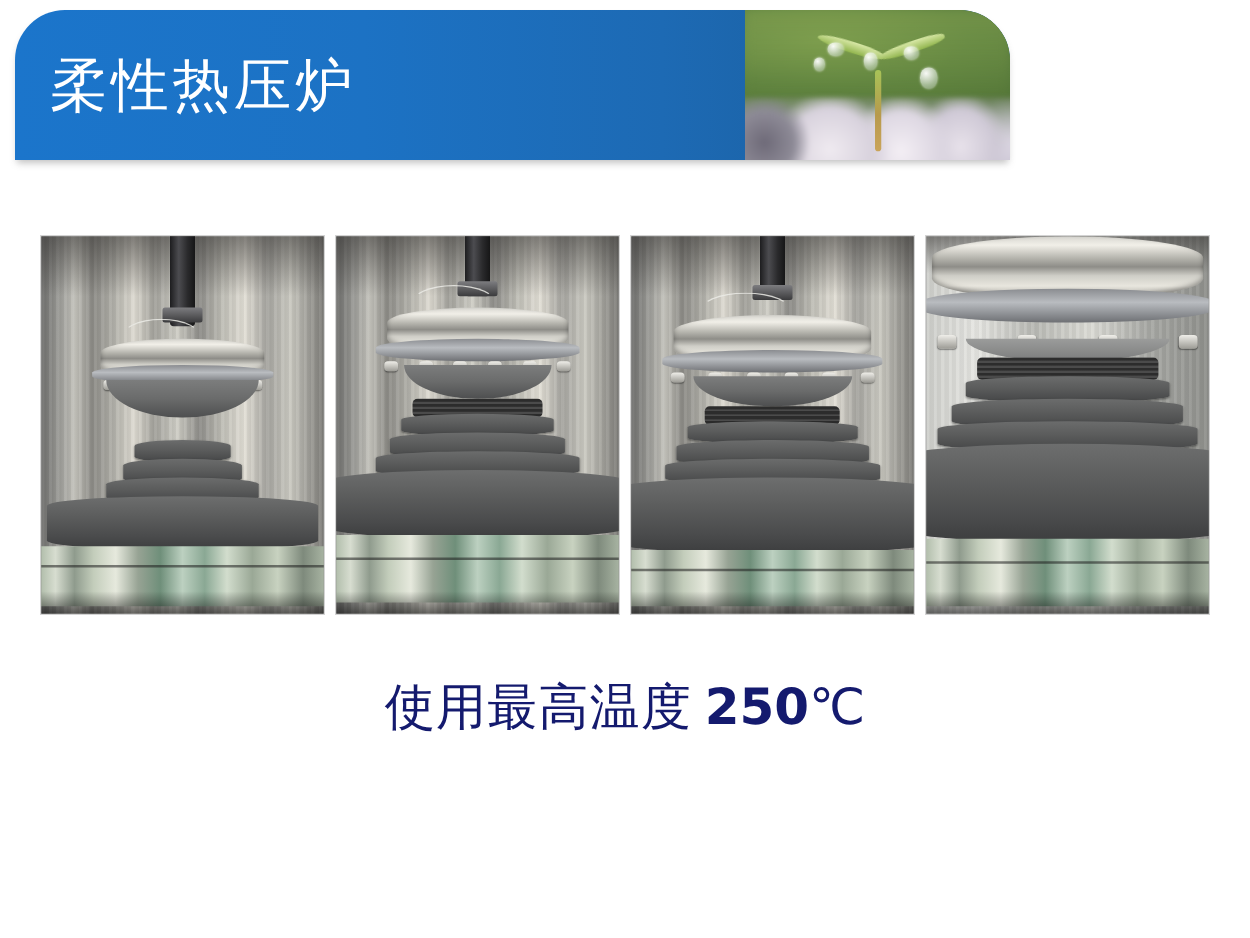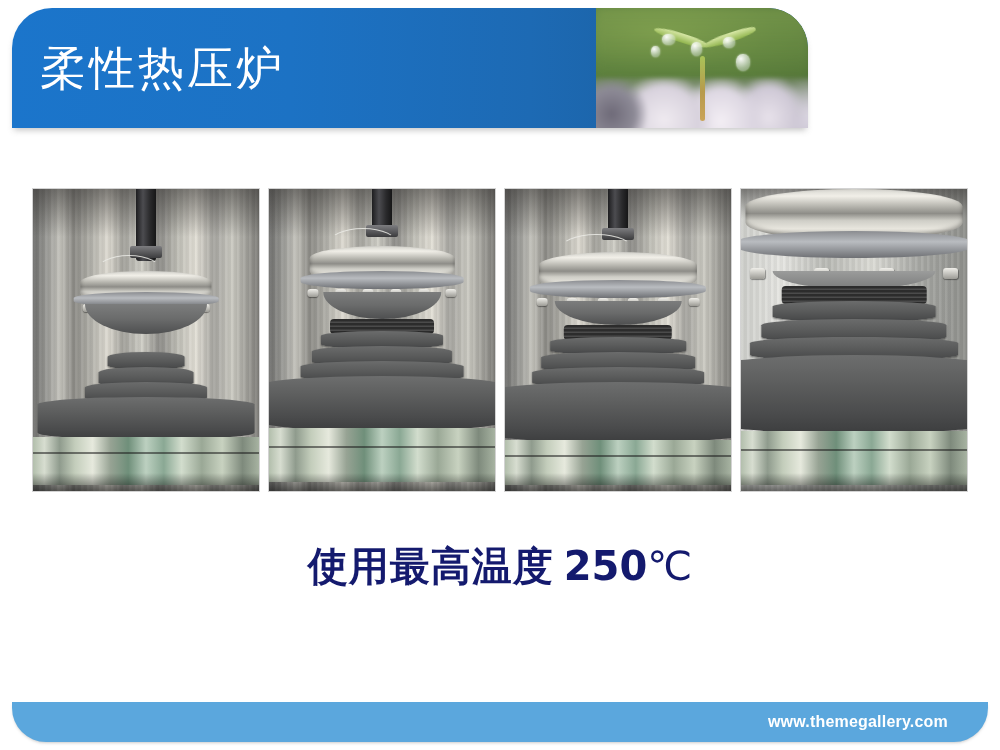--- a/index.html
+++ b/index.html
@@ -300,21 +300,21 @@
     left: 0;
     right: 0;
     top: 546px;
     text-align: center;
     color: #141a6e;
     font-size: 40px;
     line-height: 1;
     font-family: "DejaVu Sans", "Liberation Sans", sans-serif;
     white-space: nowrap;
   }
-  .caption .cap-zh { font-weight: 700; letter-spacing: 1px; }
+  .caption .cap-zh { font-weight: 400; letter-spacing: 1px; }
   .caption .cap-num { font-weight: 700; margin-left: 10px; letter-spacing: 0px; }
   .caption .cap-unit { font-weight: 400; }
 
   
   .footer {
     position: absolute;
     left: 12px;
     bottom: 8px;
     width: 976px;
     height: 40px;
@@ -459,17 +459,14 @@
       <div class="ph-chrome-line" style="top:86%;"></div>
       <div class="ph-shadow-floor"></div>
     </div>
 
   </div>
 
   <div class="caption">
     <span class="cap-zh">使用最高温度</span><span class="cap-num">250</span><span class="cap-unit">℃</span>
   </div>
 
-  <div class="footer">
-    <div class="footer-url">www.themegallery.com</div>
-  </div>
 
 </div>
 
 </body></html>

